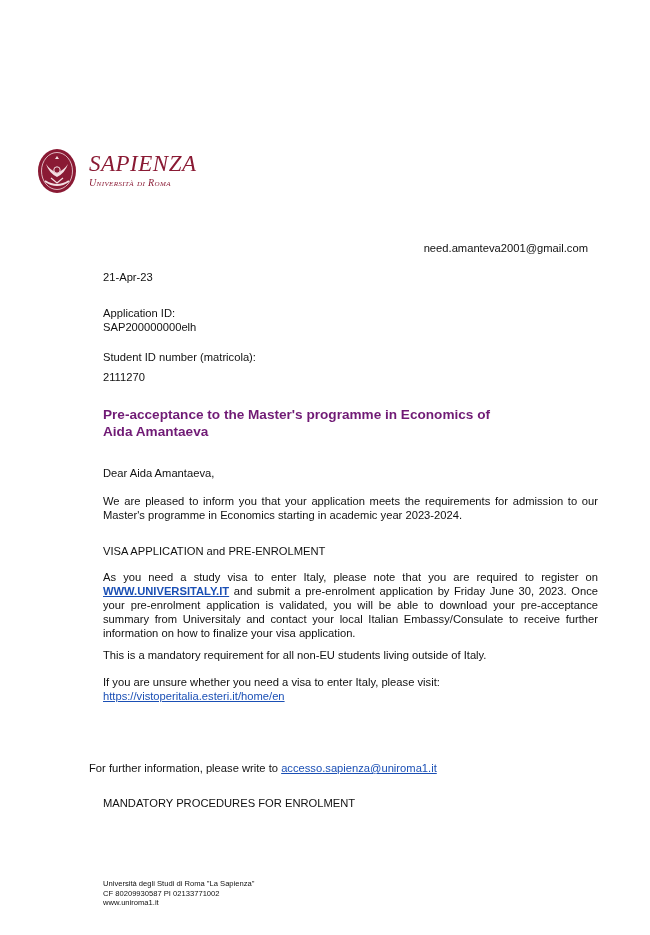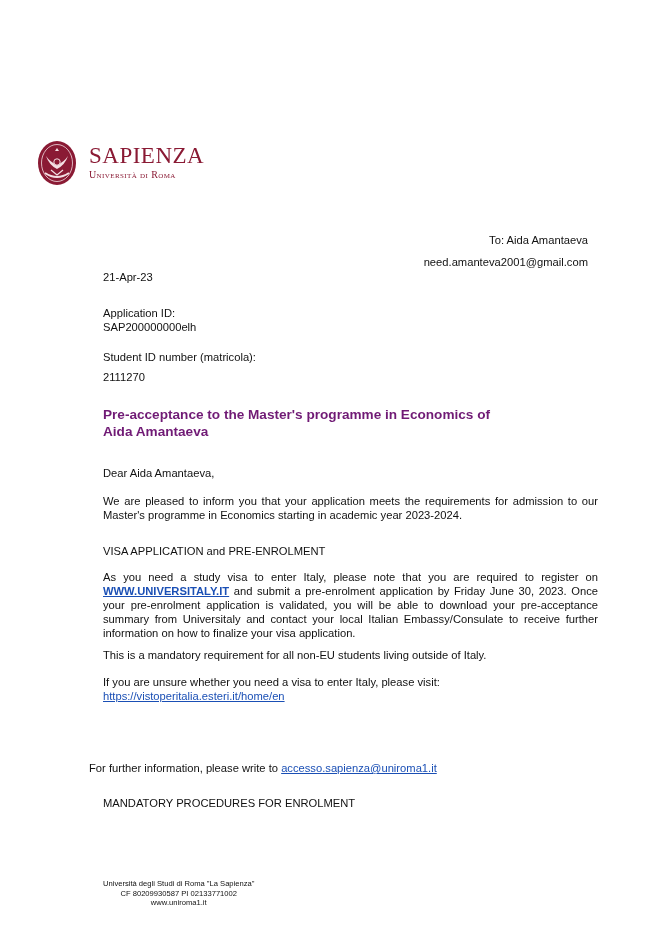--- a/index.html
+++ b/index.html
@@ -1,19 +1,19 @@
 <!DOCTYPE html>
 <html><head>
 <meta charset="utf-8">
 <style>
   html, body { margin: 0; padding: 0; background: #ffffff; }
   body { width: 650px; height: 935px; position: relative; overflow: hidden;
          font-family: "Liberation Sans", "DejaVu Sans", sans-serif; color: #111; }
   .abs { position: absolute; }
-  .logo { left: 37px; top: 140px; width: 170px; height: 50px; }
+  .logo { left: 37px; top: 148px; width: 170px; height: 50px; font-style: italic; }
   .seal { position: absolute; left: 0; top: 0; width: 40px; height: 46px; }
   .brand { position: absolute; left: 52px; top: 4px; color: #8a1a34;
            font-family: "Liberation Serif", "DejaVu Serif", serif; }
   .brand .big { font-size: 23px; letter-spacing: 0.5px; line-height: 24px; }
   .brand .small { font-size: 10px; letter-spacing: 0.4px; line-height: 13px; font-variant: small-caps; }
   .txt { font-size: 11.2px; line-height: 14px; }
   .b { font-weight: normal; }
   .right { text-align: right; }
   .title { color: #701a75; font-weight: bold; font-size: 13.6px; line-height: 17px; }
   .just { text-align: justify; text-align-last: left; }
@@ -34,21 +34,20 @@
     <path d="M14 30 l6 5 l6 -5" stroke="#f3dfe3" stroke-width="1.2" fill="none"></path>
     <path d="M8 33 q12 8 24 0" stroke="#f3dfe3" stroke-width="2" fill="none"></path>
   </svg>
   <div class="brand">
     <div class="big" style="text-transform:uppercase;">Sapienza</div>
     <div class="small">Università di Roma</div>
   </div>
 </div>
 
 <div class="abs txt right" style="right:62px; top:233px; width:300px;">
-  <div>To: Aida Amantaeva</div>
   <div style="margin-top:8px;">need.amanteva2001@gmail.com</div>
 </div>
 
 <div class="abs txt" style="left:103px; top:270px;">21-Apr-23</div>
 
 <div class="abs txt" style="left:103px; top:306px;">
   <div><span class="b">Application ID</span><span>:</span></div>
   <div>SAP200000000elh</div>
 </div>
 
@@ -75,17 +74,17 @@
   <div>If you are unsure whether you need a visa to enter Italy, please visit:</div>
   <a class="link" href="#">https://vistoperitalia.esteri.it/home/en</a>
 </div>
 
 <div class="abs txt" style="left:89px; top:713px;margin-top:48px;">
   <span>For further information, please write to </span><a class="link" href="#">accesso.sapienza@uniroma1.it</a>
 </div>
 
 <div class="abs txt b" style="left:103px; top:796px;">MANDATORY PROCEDURES FOR ENROLMENT</div>
 
-<div class="abs footer" style="left:103px; top:879px;text-align:center;">
+<div class="abs footer" style="left:103px; top:879px;">
   <div class="b">Università degli Studi di Roma "La Sapienza"</div>
   <div>CF 80209930587 PI 02133771002</div>
   <div>www.uniroma1.it</div>
 </div>
 
 </body></html>

